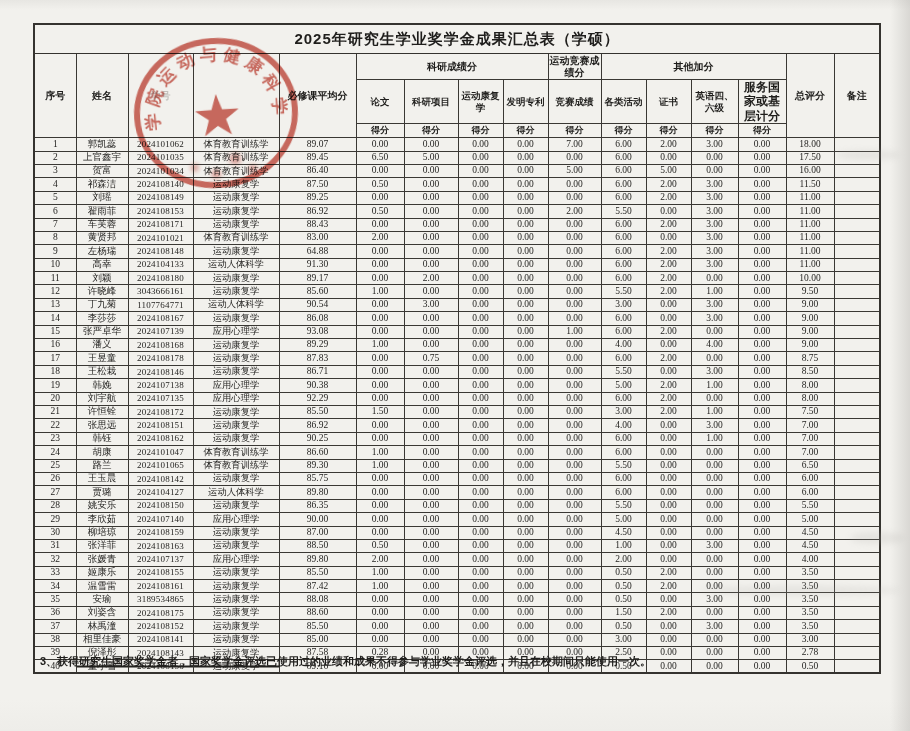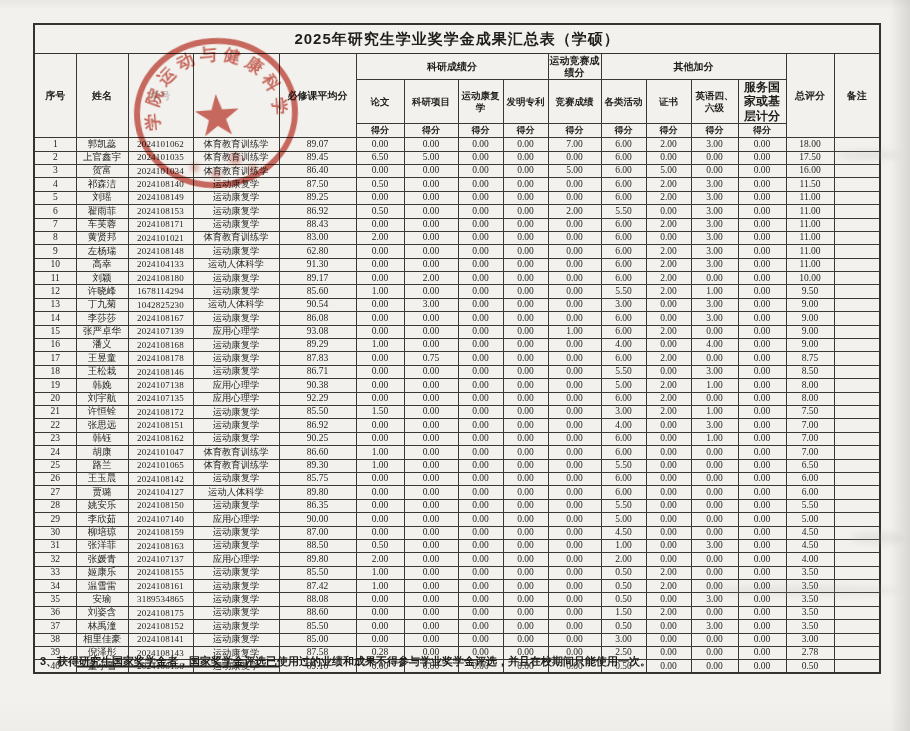--- a/index.html
+++ b/index.html
@@ -245,21 +245,21 @@
           <td>3.00</td>
           <td>0.00</td>
           <td>11.00</td>
           <td></td>
         </tr>
         <tr>
           <td>9</td>
           <td>左杨瑞</td>
           <td class="c2">2024108148</td>
           <td class="c3">运动康复学</td>
-          <td>62.80</td>
+          <td>64.88</td>
           <td>0.00</td>
           <td>0.00</td>
           <td>0.00</td>
           <td>0.00</td>
           <td>0.00</td>
           <td>6.00</td>
           <td>2.00</td>
           <td>3.00</td>
           <td>0.00</td>
           <td>11.00</td>
@@ -297,39 +297,39 @@
           <td>6.00</td>
           <td>2.00</td>
           <td>0.00</td>
           <td>0.00</td>
           <td>10.00</td>
           <td></td>
         </tr>
         <tr>
           <td>12</td>
           <td>许晓峰</td>
-          <td class="c2">1678114294</td>
+          <td class="c2">3043666161</td>
           <td class="c3">运动康复学</td>
           <td>85.60</td>
           <td>1.00</td>
           <td>0.00</td>
           <td>0.00</td>
           <td>0.00</td>
           <td>0.00</td>
           <td>5.50</td>
           <td>2.00</td>
           <td>1.00</td>
           <td>0.00</td>
           <td>9.50</td>
           <td></td>
         </tr>
         <tr>
           <td>13</td>
           <td>丁九菊</td>
-          <td class="c2">1042825230</td>
+          <td class="c2">1107764771</td>
           <td class="c3">运动人体科学</td>
           <td>90.54</td>
           <td>0.00</td>
           <td>3.00</td>
           <td>0.00</td>
           <td>0.00</td>
           <td>0.00</td>
           <td>3.00</td>
           <td>0.00</td>
           <td>3.00</td>

